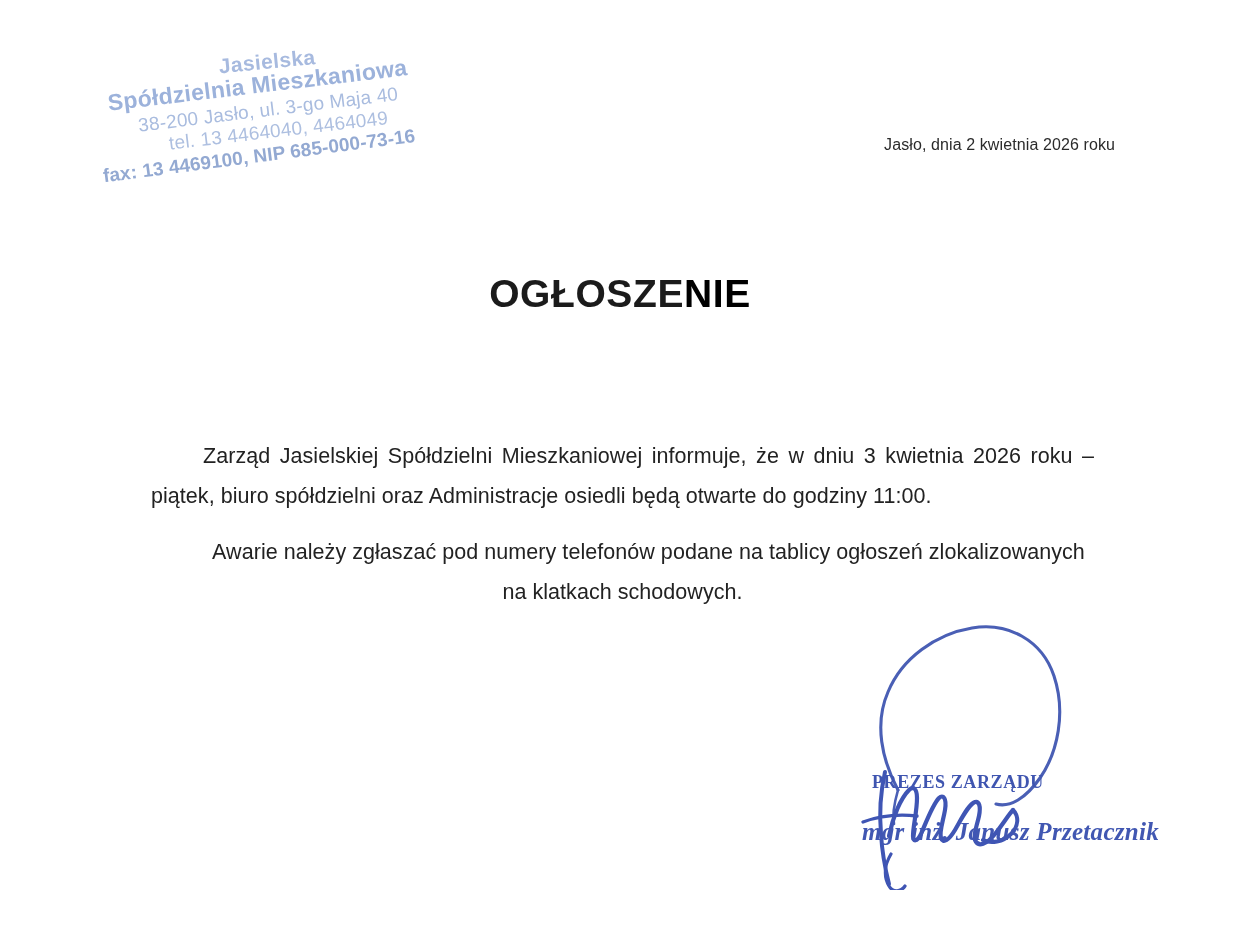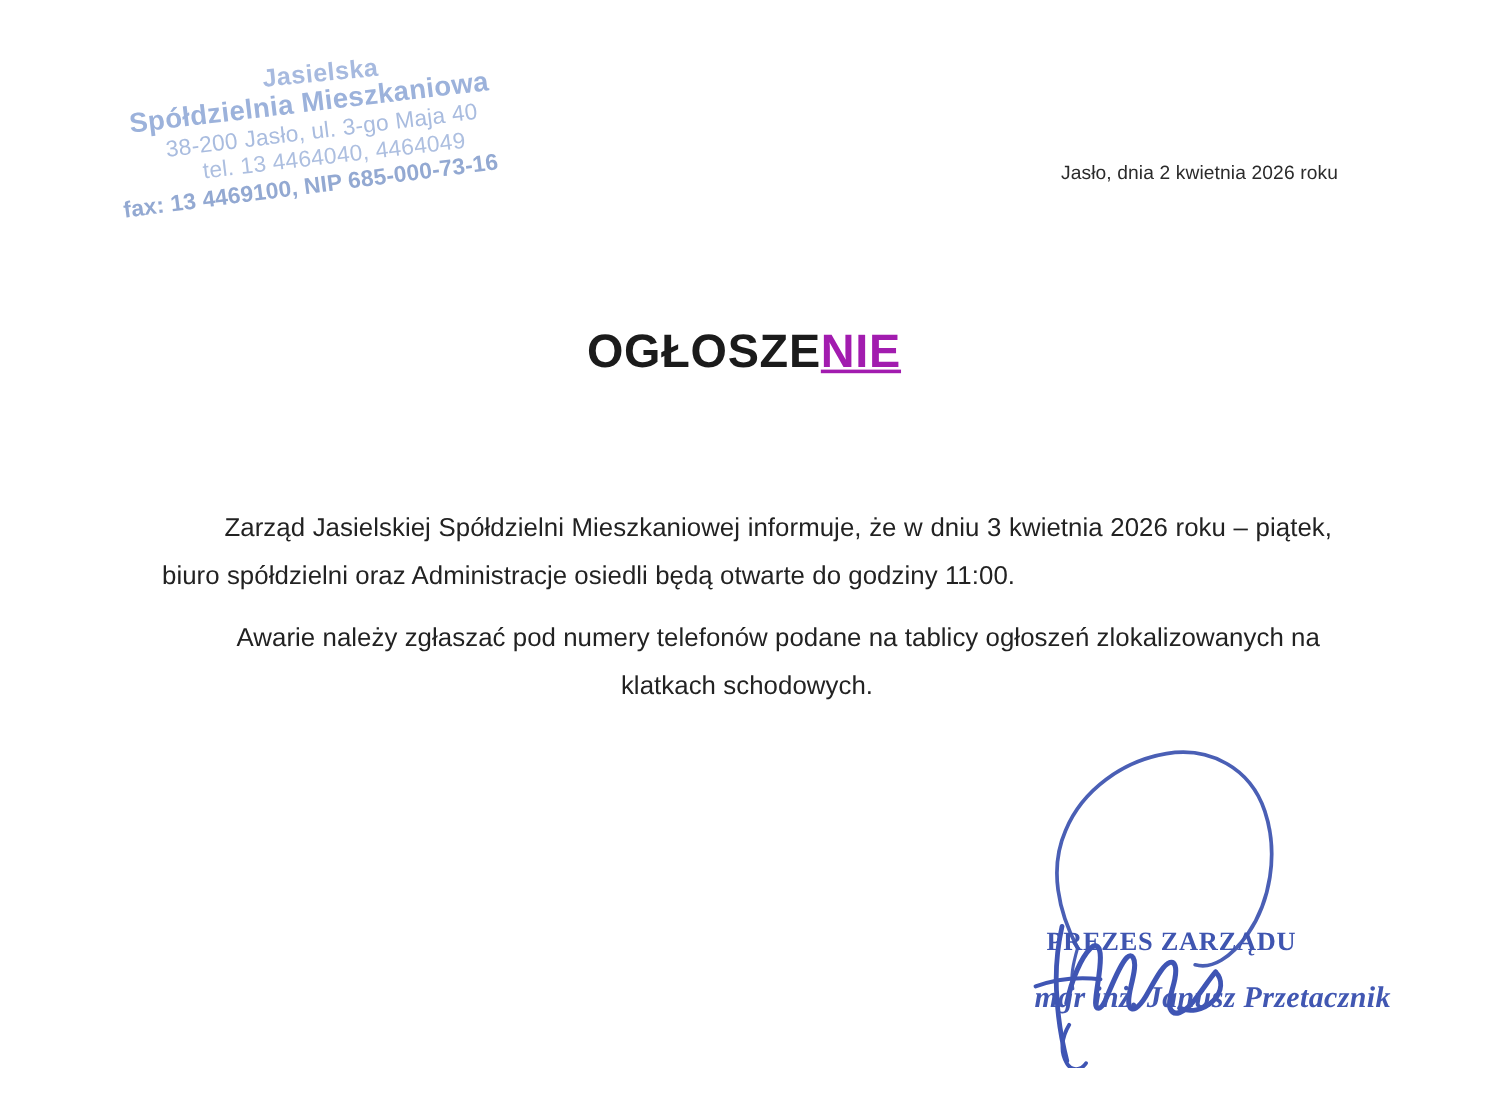--- a/index.html
+++ b/index.html
@@ -97,40 +97,39 @@
     left: 0;
     right: 0;
     top: 272px;
     text-align: center;
     font-size: 39px;
     font-weight: bold;
     letter-spacing: 0.6px;
     color: #1b1b1b;
   }
   .doc-title .t-faded {
-    color: #a21caf;
-    text-decoration: underline;
+    color: #000000;
   }
 
   
   .body-block {
     position: absolute;
     left: 135px;
     top: 420px;
     width: 975px;
   }
   .para {
     font-size: 21.5px;
     line-height: 40px;
     text-align: justify;
     text-justify: inter-word;
     text-indent: 52px;
     color: #222222;
     letter-spacing: 0.05px;
-    margin: 0;
+    margin: 16px;
   }
   .para + .para {
     margin-top: 11px;
   }
   .para:last-child {
     text-align: center;
   }
 
   
   .signature-area {
@@ -146,21 +145,21 @@
     top: 0;
     width: 360px;
     height: 290px;
     pointer-events: none;
   }
   .sig-title {
     position: absolute;
     left: 102px;
     top: 172px;
     font-family: "Liberation Serif", serif;
-    font-size: 22px;
+    font-size: 18px;
     font-weight: bold;
     color: #3f55b0;
     letter-spacing: 0.6px;
     white-space: nowrap;
   }
   .sig-name {
     position: absolute;
     left: 92px;
     top: 218px;
     font-family: "Liberation Serif", serif;

